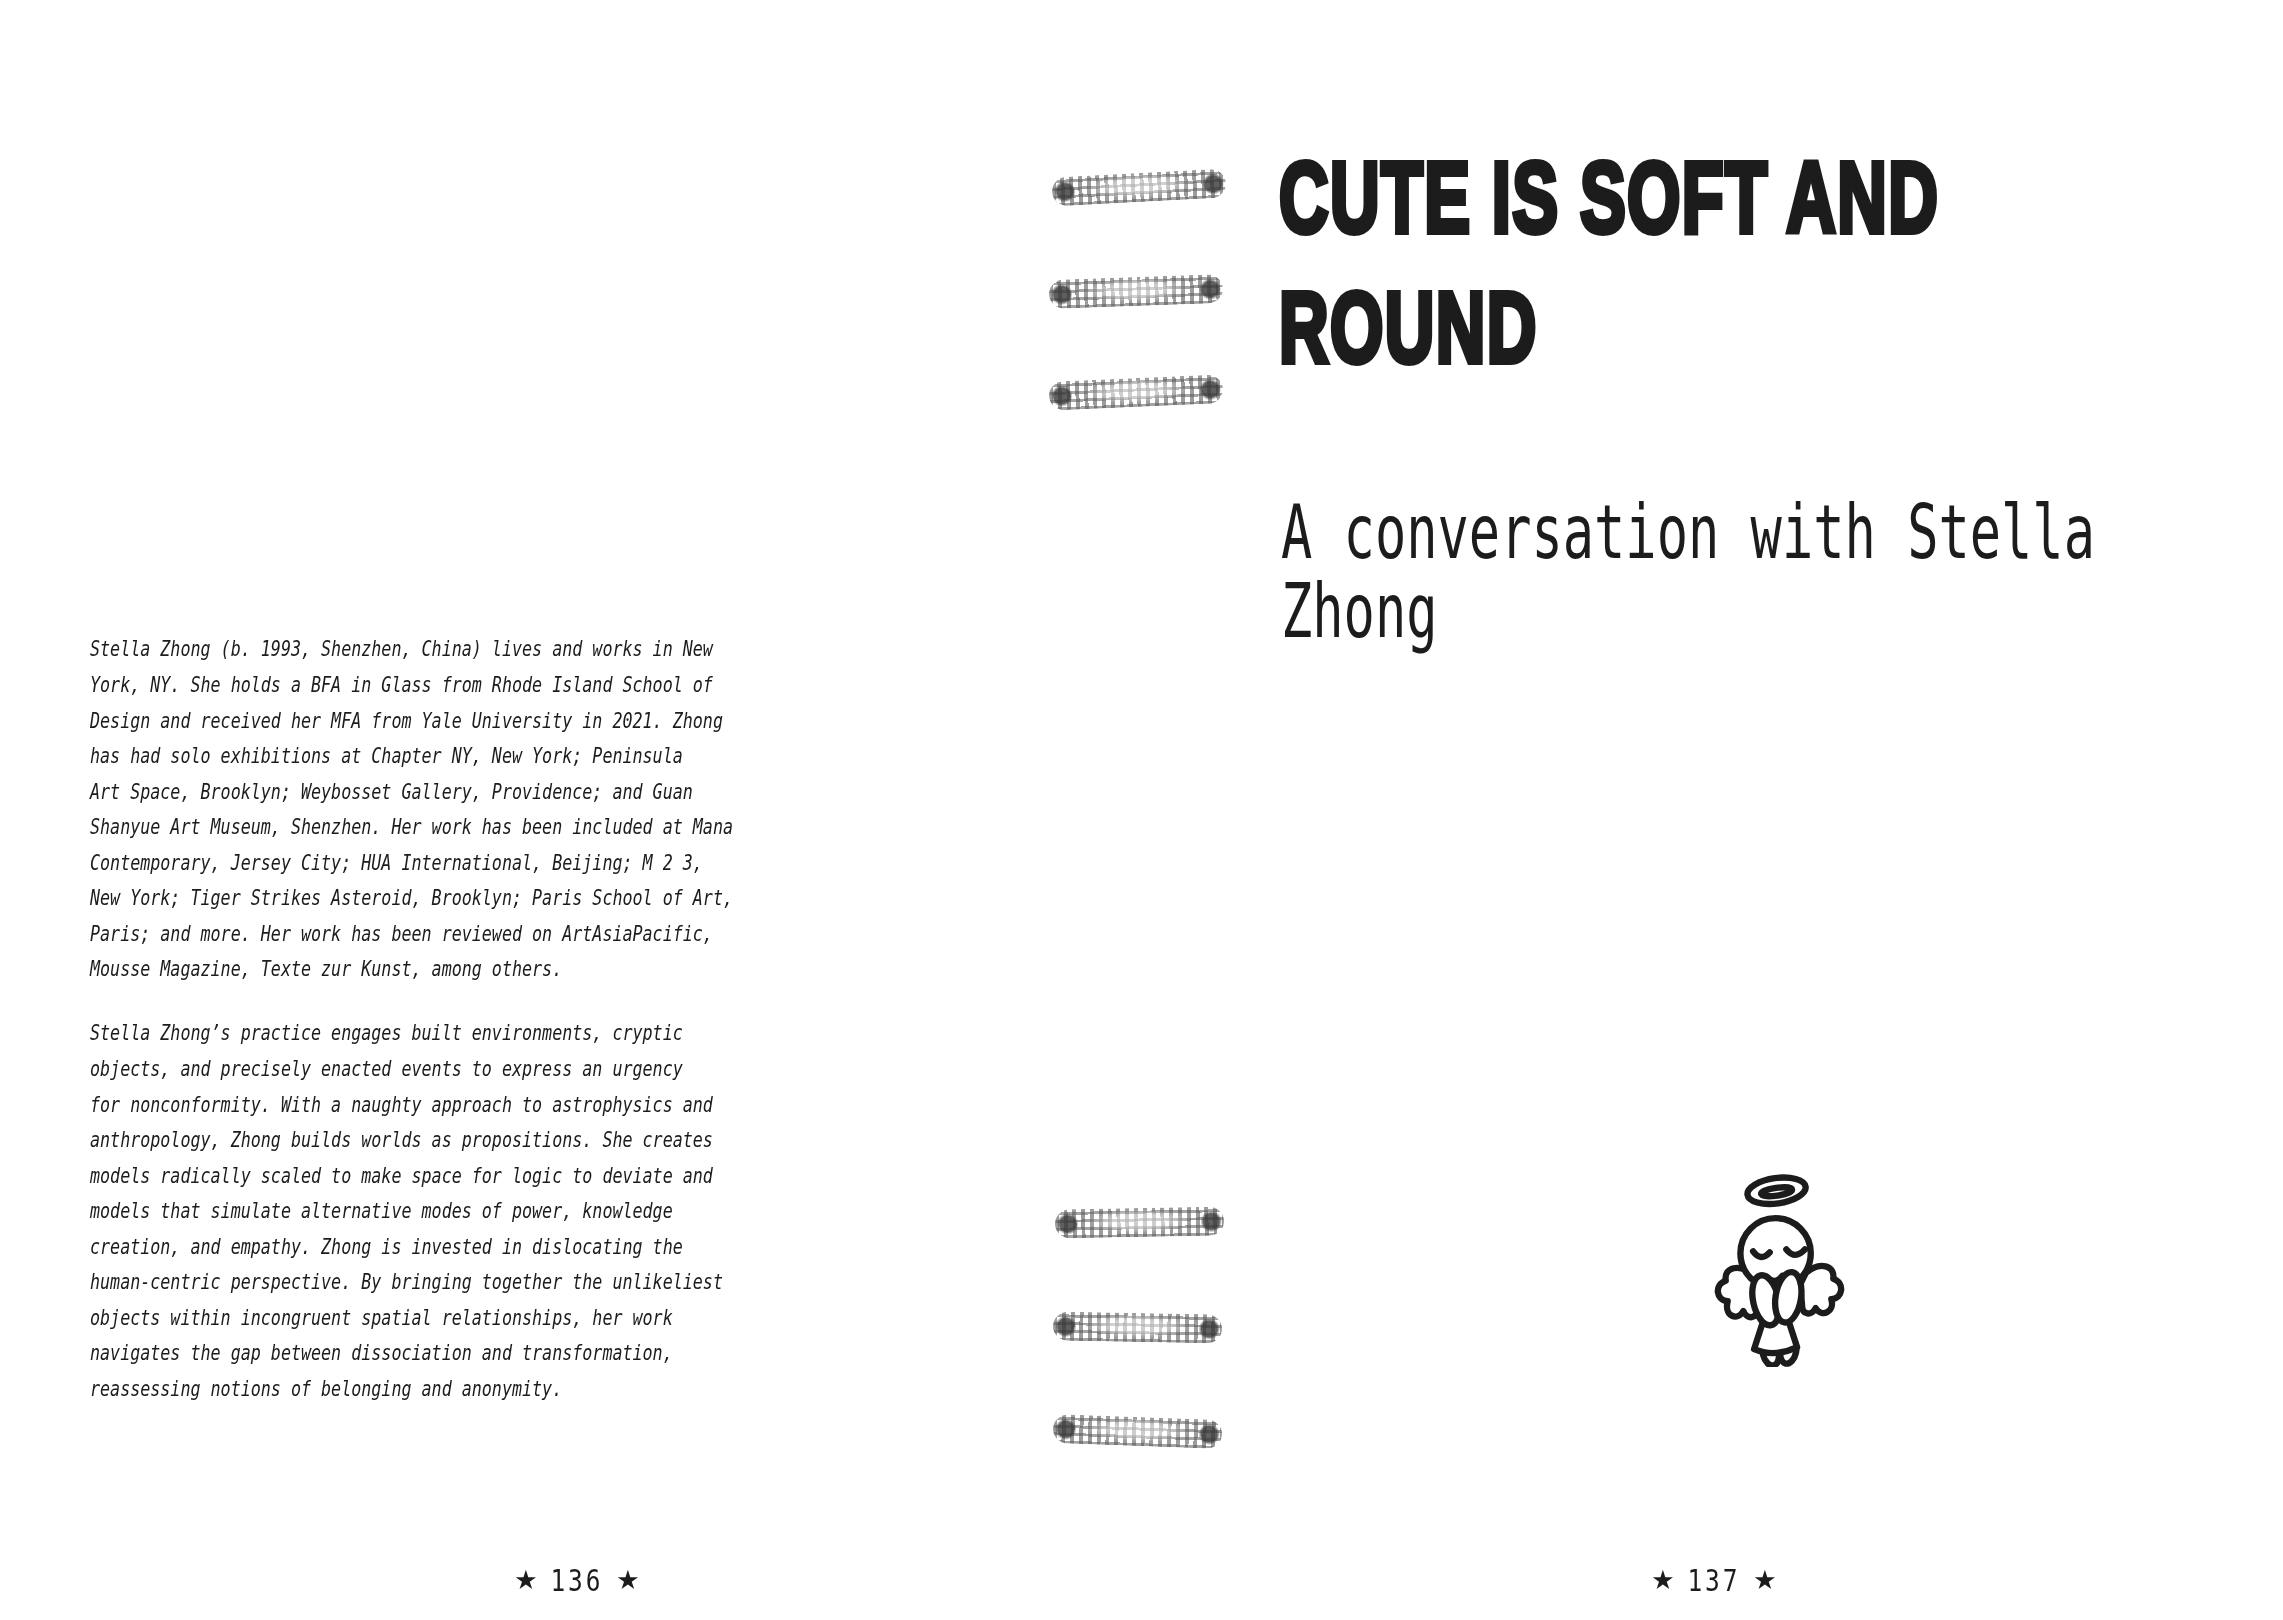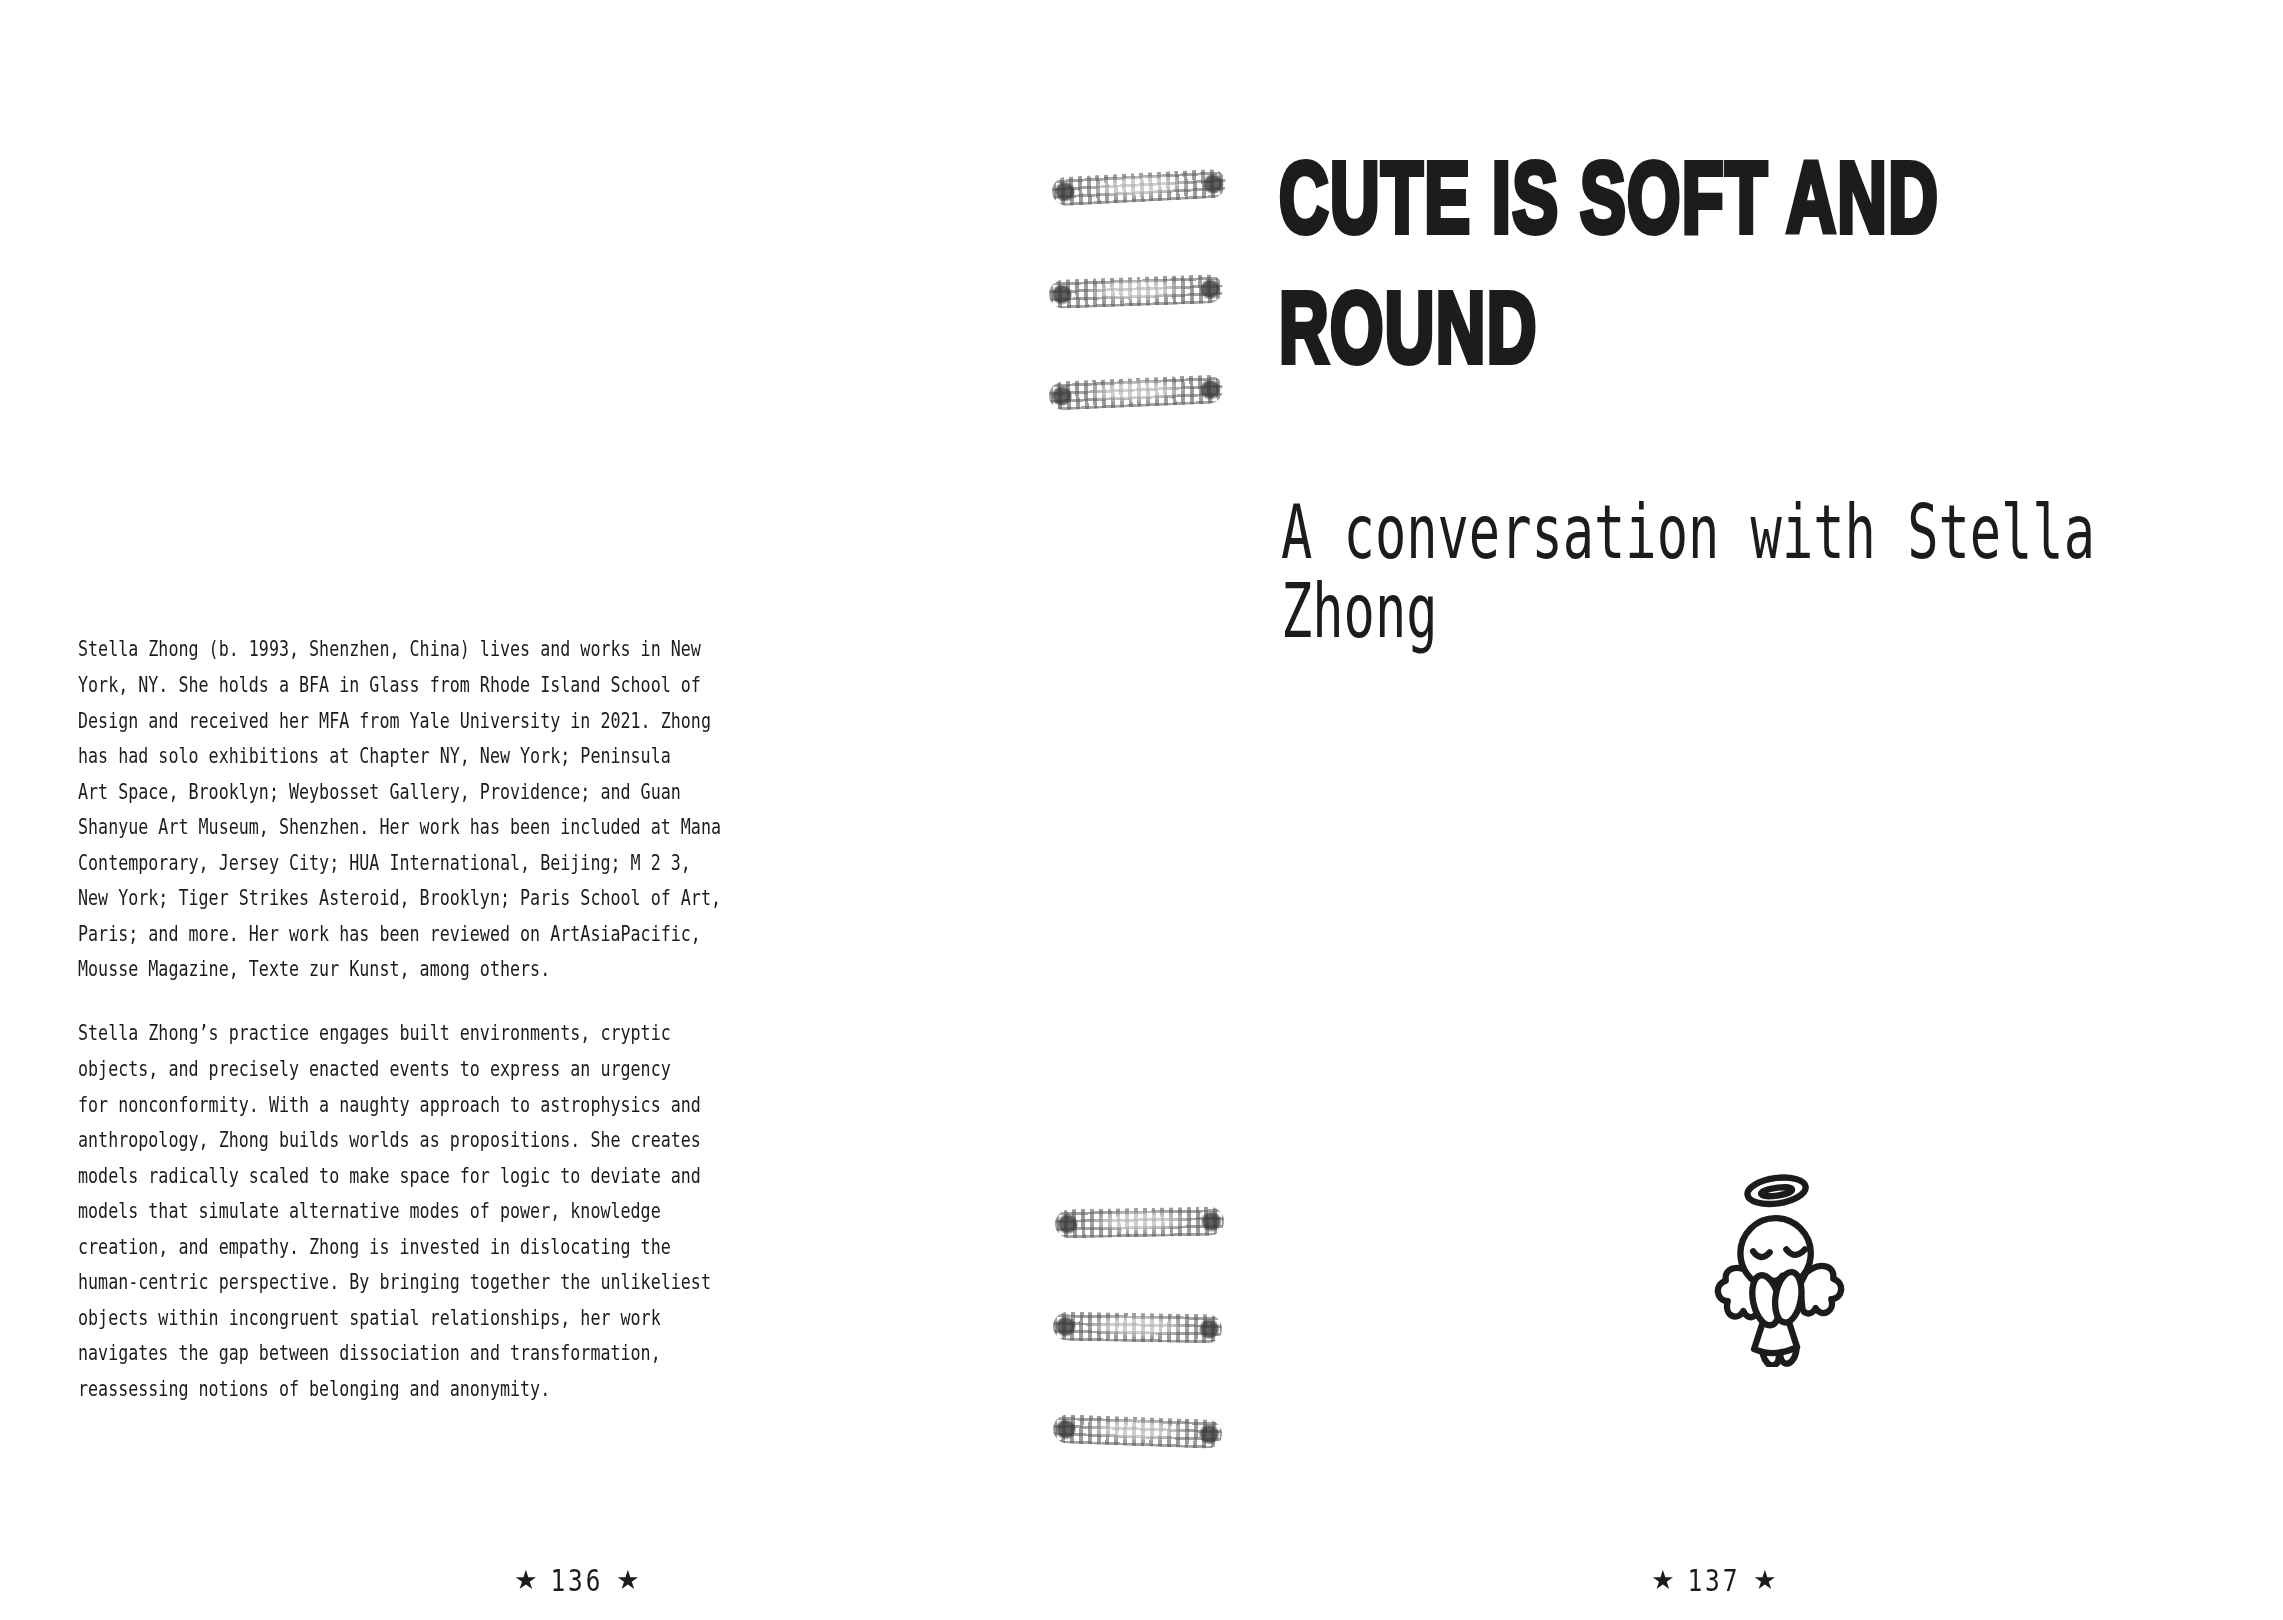--- a/index.html
+++ b/index.html
@@ -9,21 +9,21 @@
   html,body{margin:0;padding:0;background:#fff;}
   .spread{
     position:relative;
     width:2284px;height:1620px;
     background:var(--paper);
     overflow:hidden;
     font-family:"DejaVu Sans Mono", monospace;
     color:var(--ink);
   }
   .page{position:absolute;top:0;height:100%;}
-  .page.left{left:4px;width:1142px;}
+  .page.left{left:16px;width:1142px;font-style:italic;}
   .page.right{left:1142px;width:1142px;}
 
   
   .bio{
     position:absolute;
     left:74px;
     width:686px;
     font-size:16.7px;
     line-height:28px;
     letter-spacing:0;

